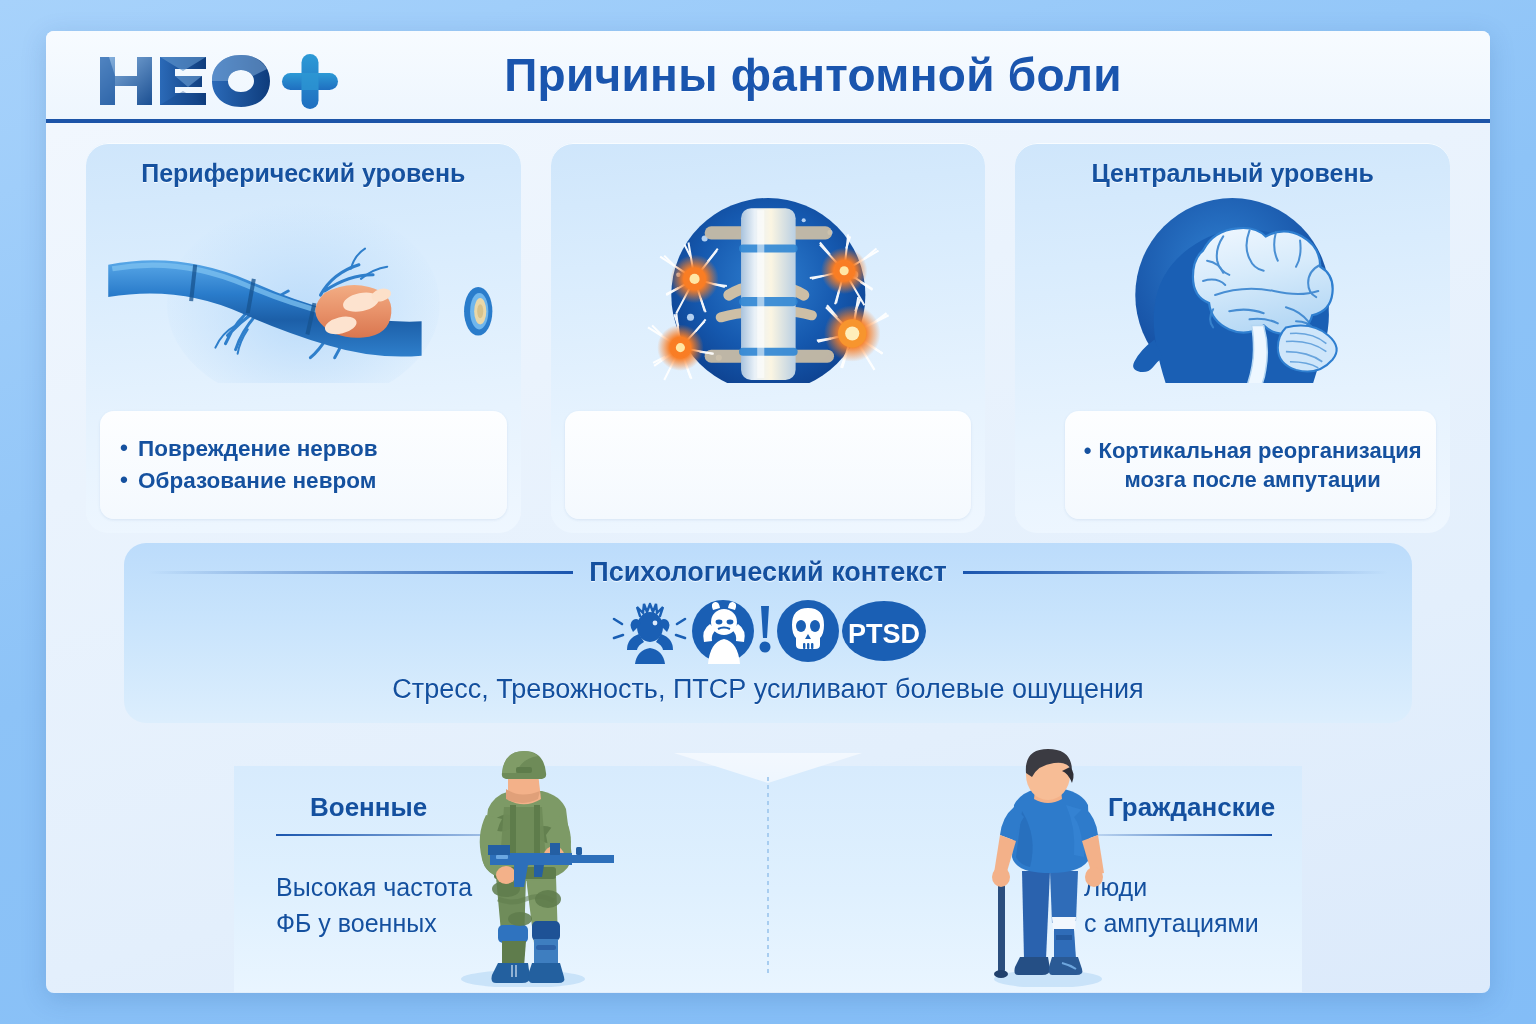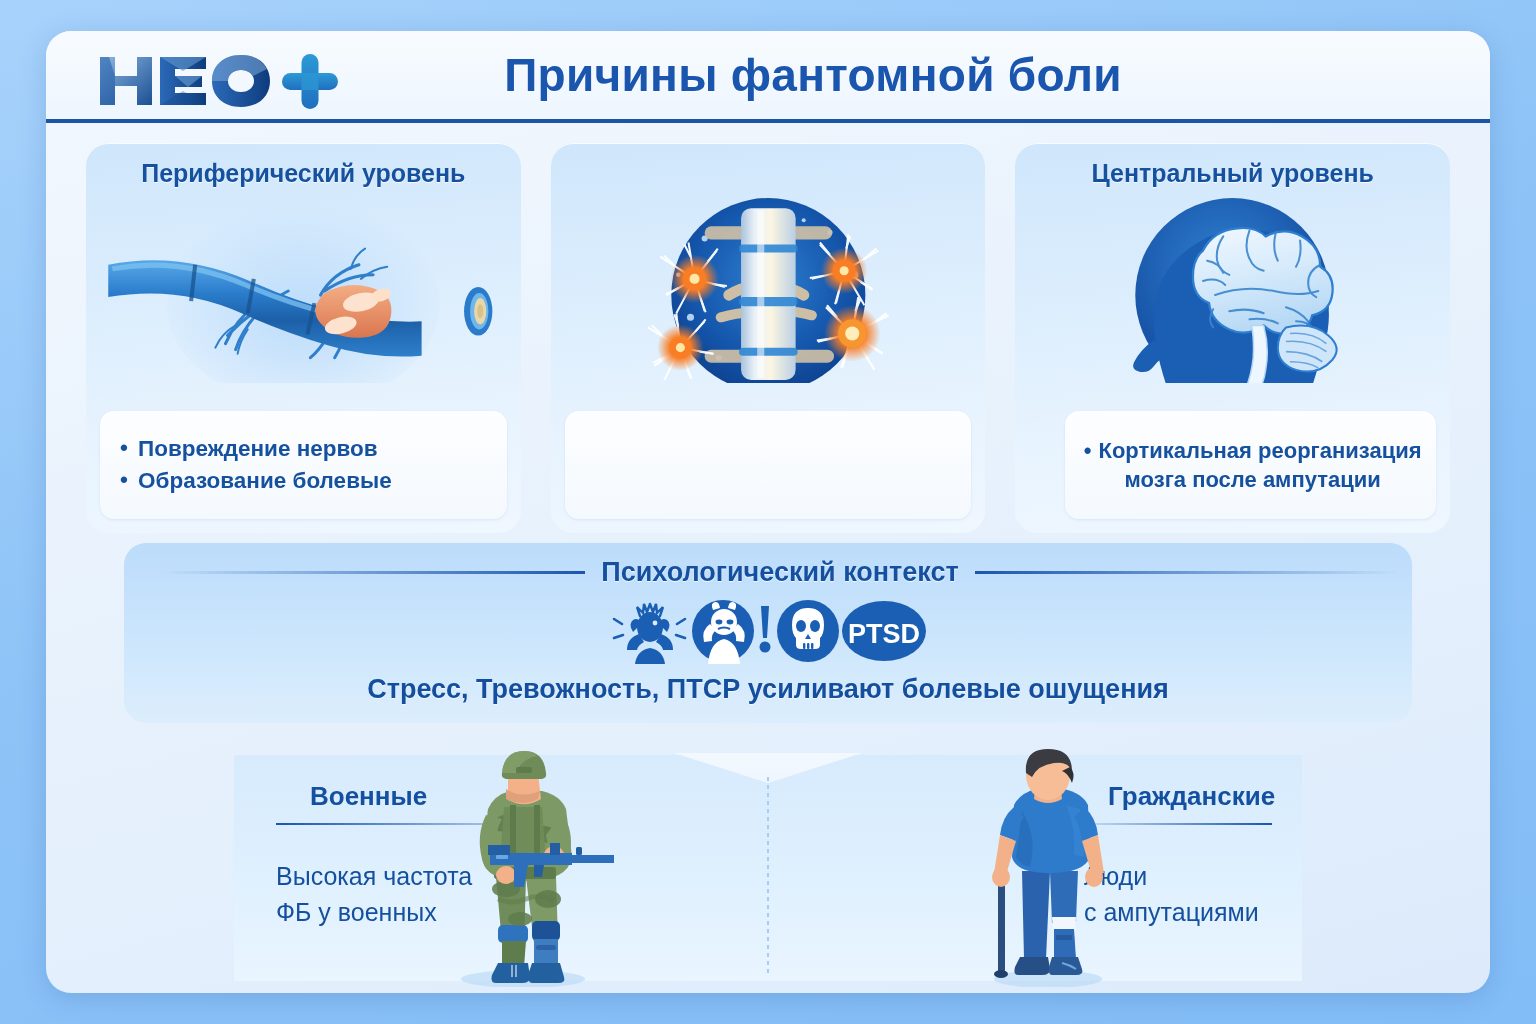--- a/index.html
+++ b/index.html
@@ -6,21 +6,21 @@
   html,body { width:1536px; height:1024px; }
   body {
     font-family: "Liberation Sans", sans-serif;
     background: linear-gradient(160deg,#a7d2fb 0%,#8dc3f7 45%,#83bdf7 100%);
     overflow:hidden;
   }
 
   
   .frame{
     position:absolute; left:46px; top:31px; width:1444px; height:962px;
-    border-radius:25px;
+    border-radius:8px;
     background:linear-gradient(165deg,#f3f8fe 0%,#eaf3fd 35%,#e3effc 70%,#dceafb 100%);
     box-shadow:0 6px 26px rgba(25,70,140,.18);
     overflow:hidden;
   }
 
   
   .header{
     position:absolute; left:0; top:0; width:100%; height:92px;
     background:linear-gradient(180deg,#f7fbff 0%,#eef6fe 100%);
     border-bottom:4px solid #1c54a8;
@@ -80,43 +80,43 @@
 
   
   .psy{
     position:absolute; left:78px; top:512px; width:1288px; height:180px;
     border-radius:22px;
     background:linear-gradient(180deg,#bcdcfb 0%,#c9e4fc 45%,#dceefd 100%);
     overflow:hidden;
   }
   .psy-head{
     position:absolute; top:14px; left:0; width:100%;
-    display:flex; align-items:center; gap:16px; padding:0 24px;margin-left:12px;
+    display:flex; align-items:center; gap:16px; padding:0 24px;
   }
   .psy-head .rule{ flex:1; height:3px; background:linear-gradient(90deg,rgba(22,80,160,0),#1a55ae); }
   .psy-head .rule.r{ background:linear-gradient(90deg,#1a55ae,rgba(22,80,160,0)); }
   .psy-title{ font-size:27px; font-weight:bold; color:#14509f; white-space:nowrap;
               text-shadow:0 1px 1px rgba(255,255,255,.8); }
   .psy-icons{
     position:absolute; top:52px; left:0; width:100%; height:72px;
     display:flex; align-items:center; justify-content:center; 
   }
   .psy-icons svg{ display:block; }
   .psy-caption{
     position:absolute; bottom:18px; left:0; width:100%;
-    text-align:center; font-size:27px; font-weight:bold; color:#134f9e;
+    text-align:center; font-size:27px; font-weight:normal; color:#134f9e;
     text-shadow:0 1px 1px rgba(255,255,255,.7);
   }
 
   
   .bottom{
     position:absolute; left:188px; top:722px; width:1068px; height:226px;
   }
   .bpanel{
-    position:absolute; top:2px; width:534px; height:226px;
+    position:absolute; top:13px; width:534px; height:226px;
     background:linear-gradient(180deg,#d7ebfd 0%,#dff0fe 55%,#e9f5ff 100%);
   }
   .bpanel.left{ left:0; clip-path:polygon(0 0,100% 0,100% 100%,0 100%); }
   .bpanel.right{ left:534px; }
   .notch{
     position:absolute; left:440px; top:0; width:188px; height:30px;
     background:linear-gradient(180deg,#f3f8fe 0%,#eef6fe 100%);
     clip-path:polygon(0 0,100% 0,50% 100%);
   }
   .divider{
@@ -239,21 +239,21 @@
 
           <ellipse cx="388" cy="112" rx="14" ry="24" fill="#2a7ccb"></ellipse>
           <ellipse cx="389" cy="112" rx="9" ry="18" fill="#6fb6ed"></ellipse>
           <ellipse cx="390" cy="112" rx="6" ry="13" fill="#e9d7a8"></ellipse>
           <ellipse cx="390" cy="112" rx="3" ry="7" fill="#d8c28b"></ellipse>
         </svg>
       </div>
       <div class="bullets">
         <ul>
           <li>Повреждение нервов</li>
-          <li>Образование болевые</li>
+          <li>Образование невром</li>
         </ul>
       </div>
     </div>
 
     <div class="card center">
       <div class="card-art">
         <svg viewBox="0 0 430 180" xmlns="http://www.w3.org/2000/svg">
           <defs>
             <radialGradient id="spBg" cx="50%" cy="42%" r="62%">
               <stop offset="0" stop-color="#2f7fd0"></stop>

